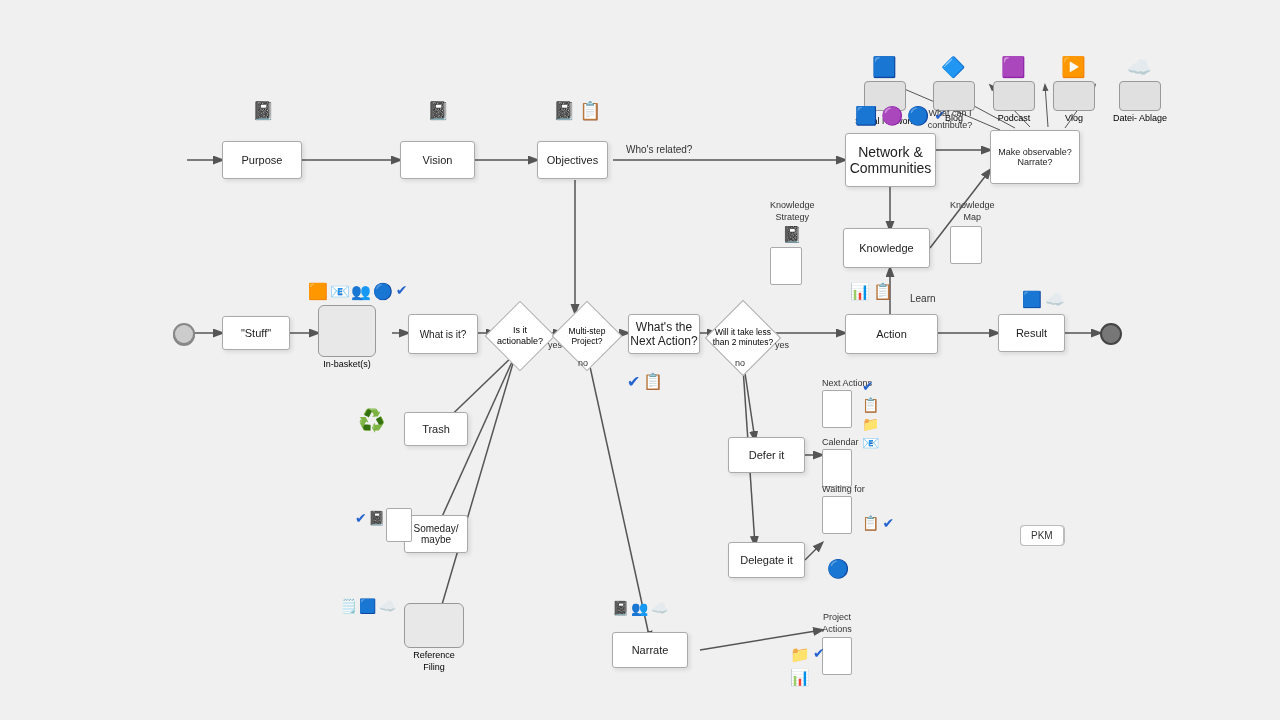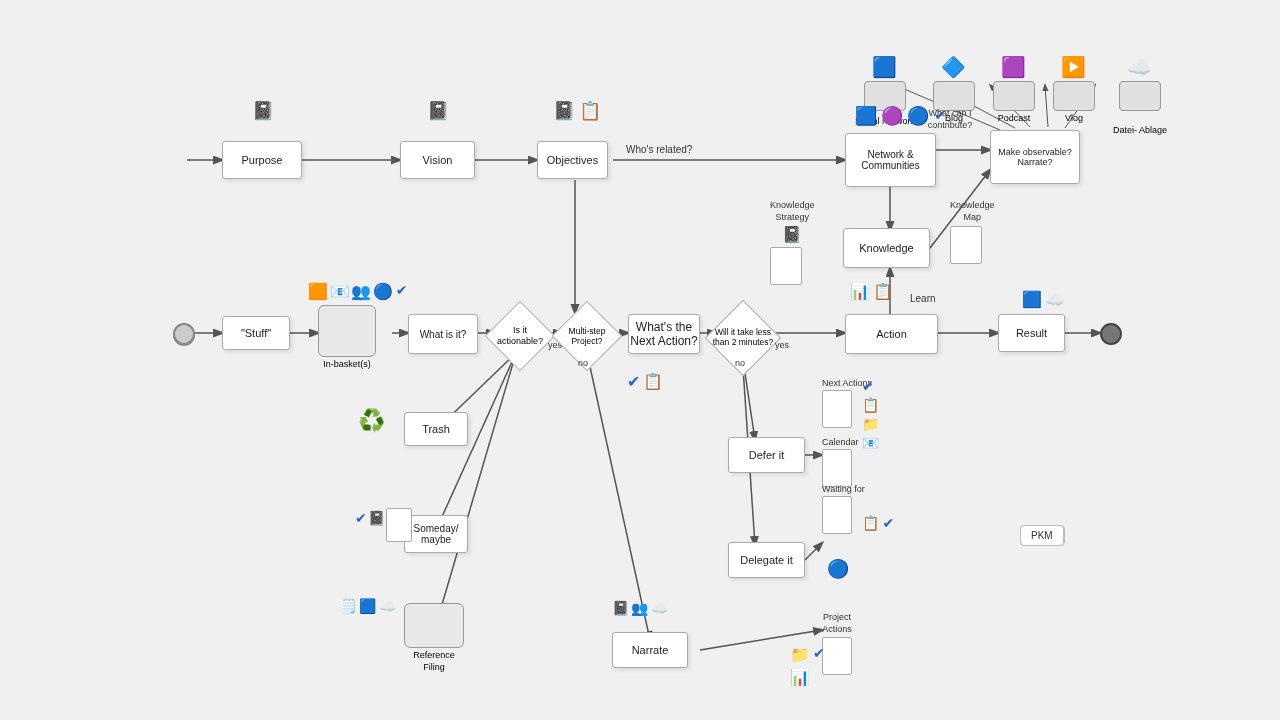--- a/index.html
+++ b/index.html
@@ -145,21 +145,21 @@
 
   <div style="display:flex;flex-direction:column;align-items:center;">
     <div style="font-size:20px;color:#BC1948;">▶️</div>
     <div style="width:42px;height:30px;background:#e0e0e0;border:1.5px solid #999;border-radius:4px;margin-top:2px;"></div>
     <div style="font-size:9px;text-align:center;margin-top:2px;">Vlog</div>
   </div>
 
   <div style="display:flex;flex-direction:column;align-items:center;">
     <div style="font-size:20px;color:#0364B8;">☁️</div>
     <div style="width:42px;height:30px;background:#e0e0e0;border:1.5px solid #999;border-radius:4px;margin-top:2px;"></div>
-    <div style="font-size:9px;text-align:center;margin-top:14px;">Datei-
+    <div style="font-size:9px;text-align:center;margin-top:2px;">Datei-
 Ablage</div>
   </div>
 </div>
 
 <div style="position:absolute; top:105px; left:855px; display:flex; gap:4px;">
   <span style="font-size:18px;">🟦</span>
   <span style="font-size:18px;">🟣</span>
   <span style="font-size:18px;">🔵</span>
   <span style="font-size:14px;color:#2564CF;margin-top:2px;">✔</span>
 </div>
@@ -194,21 +194,21 @@
 
 <div class="node rect-node" style="position:absolute; top:141px; left:537px; width:71px; height:38px;">
   <span>Objectives</span>
 </div>
 
 <div style="position:absolute; top:144px; left:626px; font-size:10px; color:#333;">
   <span>Who's related?</span>
 </div>
 
 <div class="node rect-node" style="position:absolute; top:133px; left:845px; width:91px; height:54px;">
-  <span style="font-size:10px;">Network &amp;
+  <span style="font-size:14px;">Network &amp;
 Communities</span>
 </div>
 
 <div class="node rect-node" style="position:absolute; top:130px; left:990px; width:90px; height:54px;">
   <span style="font-size:9px;">Make observable?
 Narrate?</span>
 </div>
 
 <div style="position:absolute; top:290px; left:1022px; display:flex; gap:3px;">
   <span style="font-size:16px;">🟦</span>

